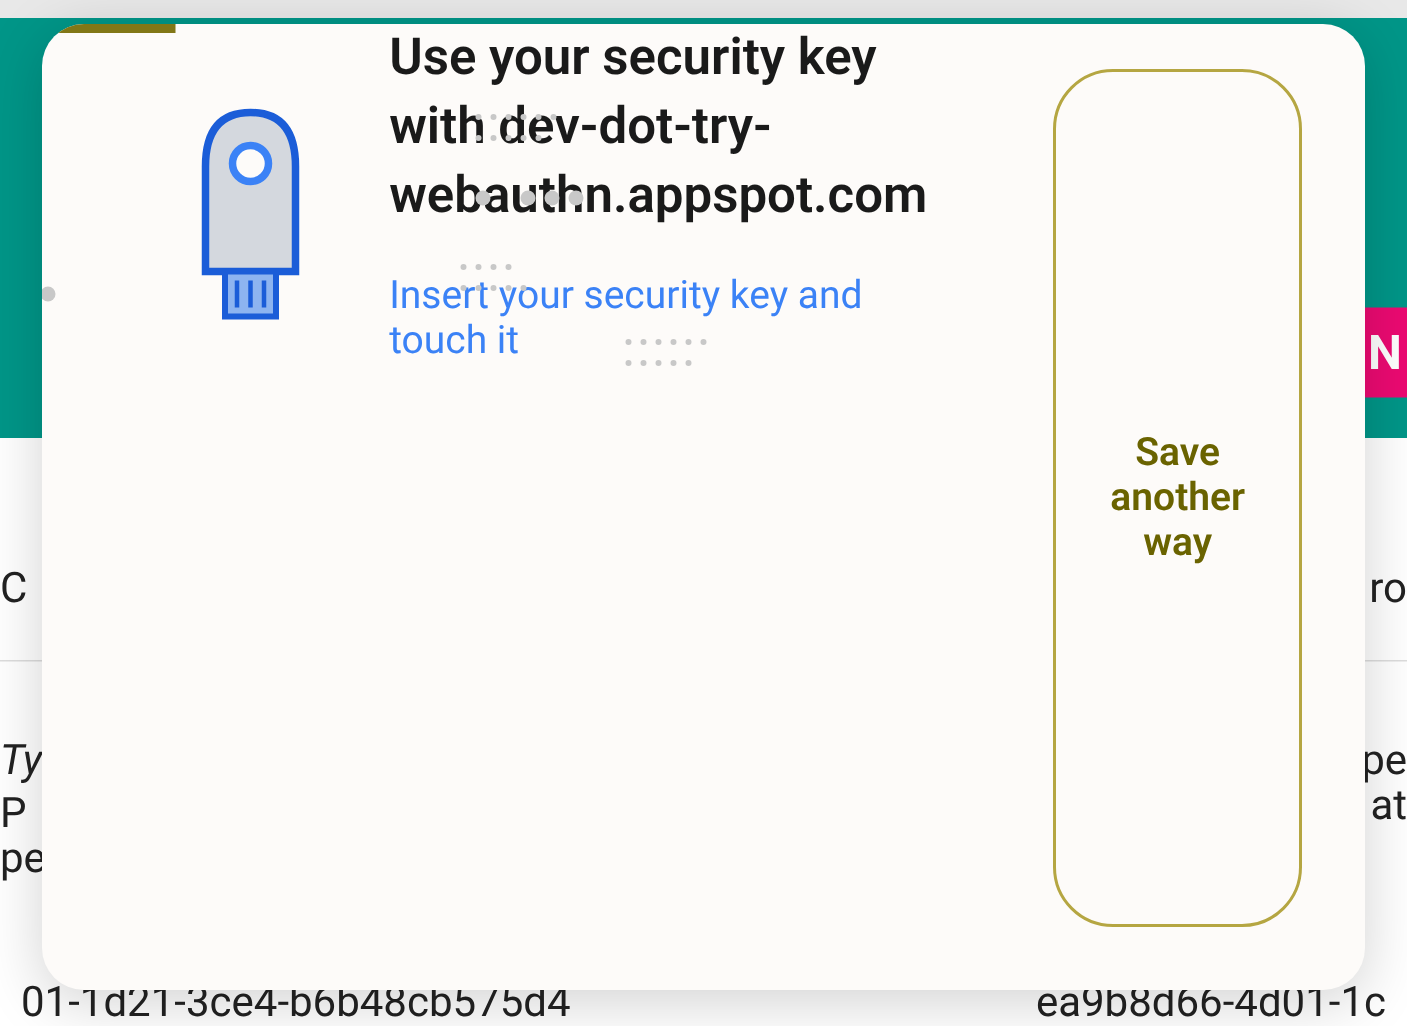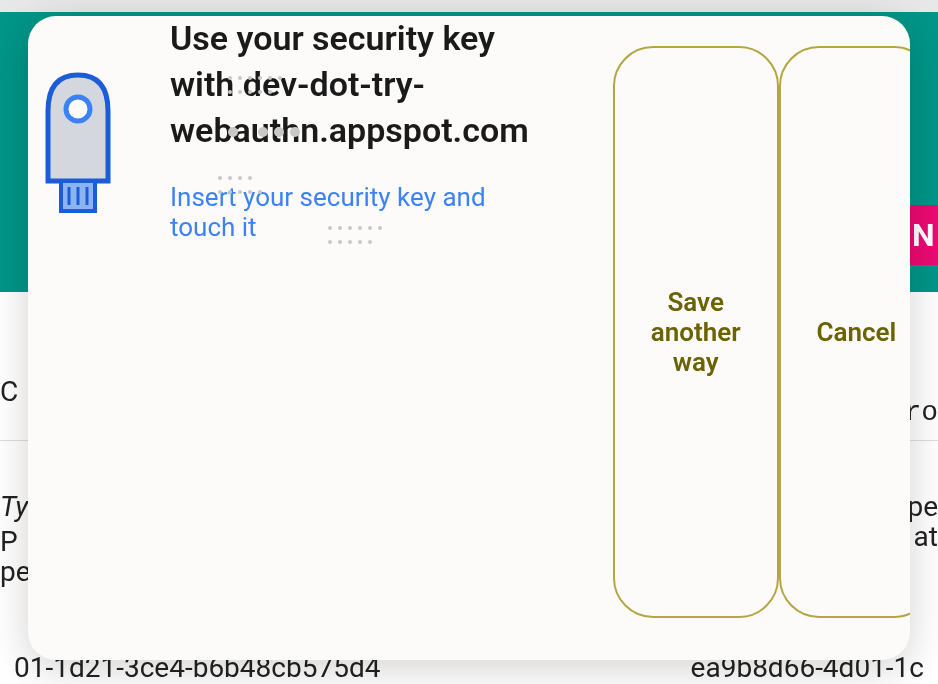--- a/index.html
+++ b/index.html
@@ -46,21 +46,21 @@
       bottom: 0;
       background: #ffffff;
     }
     .bg-text {
       position: absolute;
       color: #222;
       font-size: 28px;
       white-space: nowrap;
     }
     .bg-text.c { top: 375px; left: 0; }
-    .bg-text.ro { top: 397px; right: 0; font-family: Liberation Mono, monospace; }
+    .bg-text.ro { top: 375px; right: 0; }
     .bg-text.ty { top: 490px; left: 0; font-style: italic; }
     .bg-text.p { top: 525px; left: 0; }
     .bg-text.pe { top: 555px; left: 0; }
     .bg-text.pe2 { top: 490px; right: 0; }
     .bg-text.at { top: 520px; right: 0; }
     .bg-hr {
       position: absolute;
       left: 0;
       right: 0;
       height: 1px;
@@ -298,15 +298,14 @@
     </svg>
   </div>
 
   <div class="content">
     <h1 class="title">Use your security key with dev-dot-try-webauthn.appspot.com</h1>
     <p class="subtitle">Insert your security key and touch it</p>
   </div>
 
   <div class="actions">
     <button class="btn">Save another way</button>
-    <button class="btn">Cancel</button>
   </div>
 </div>
 
 </body></html>

